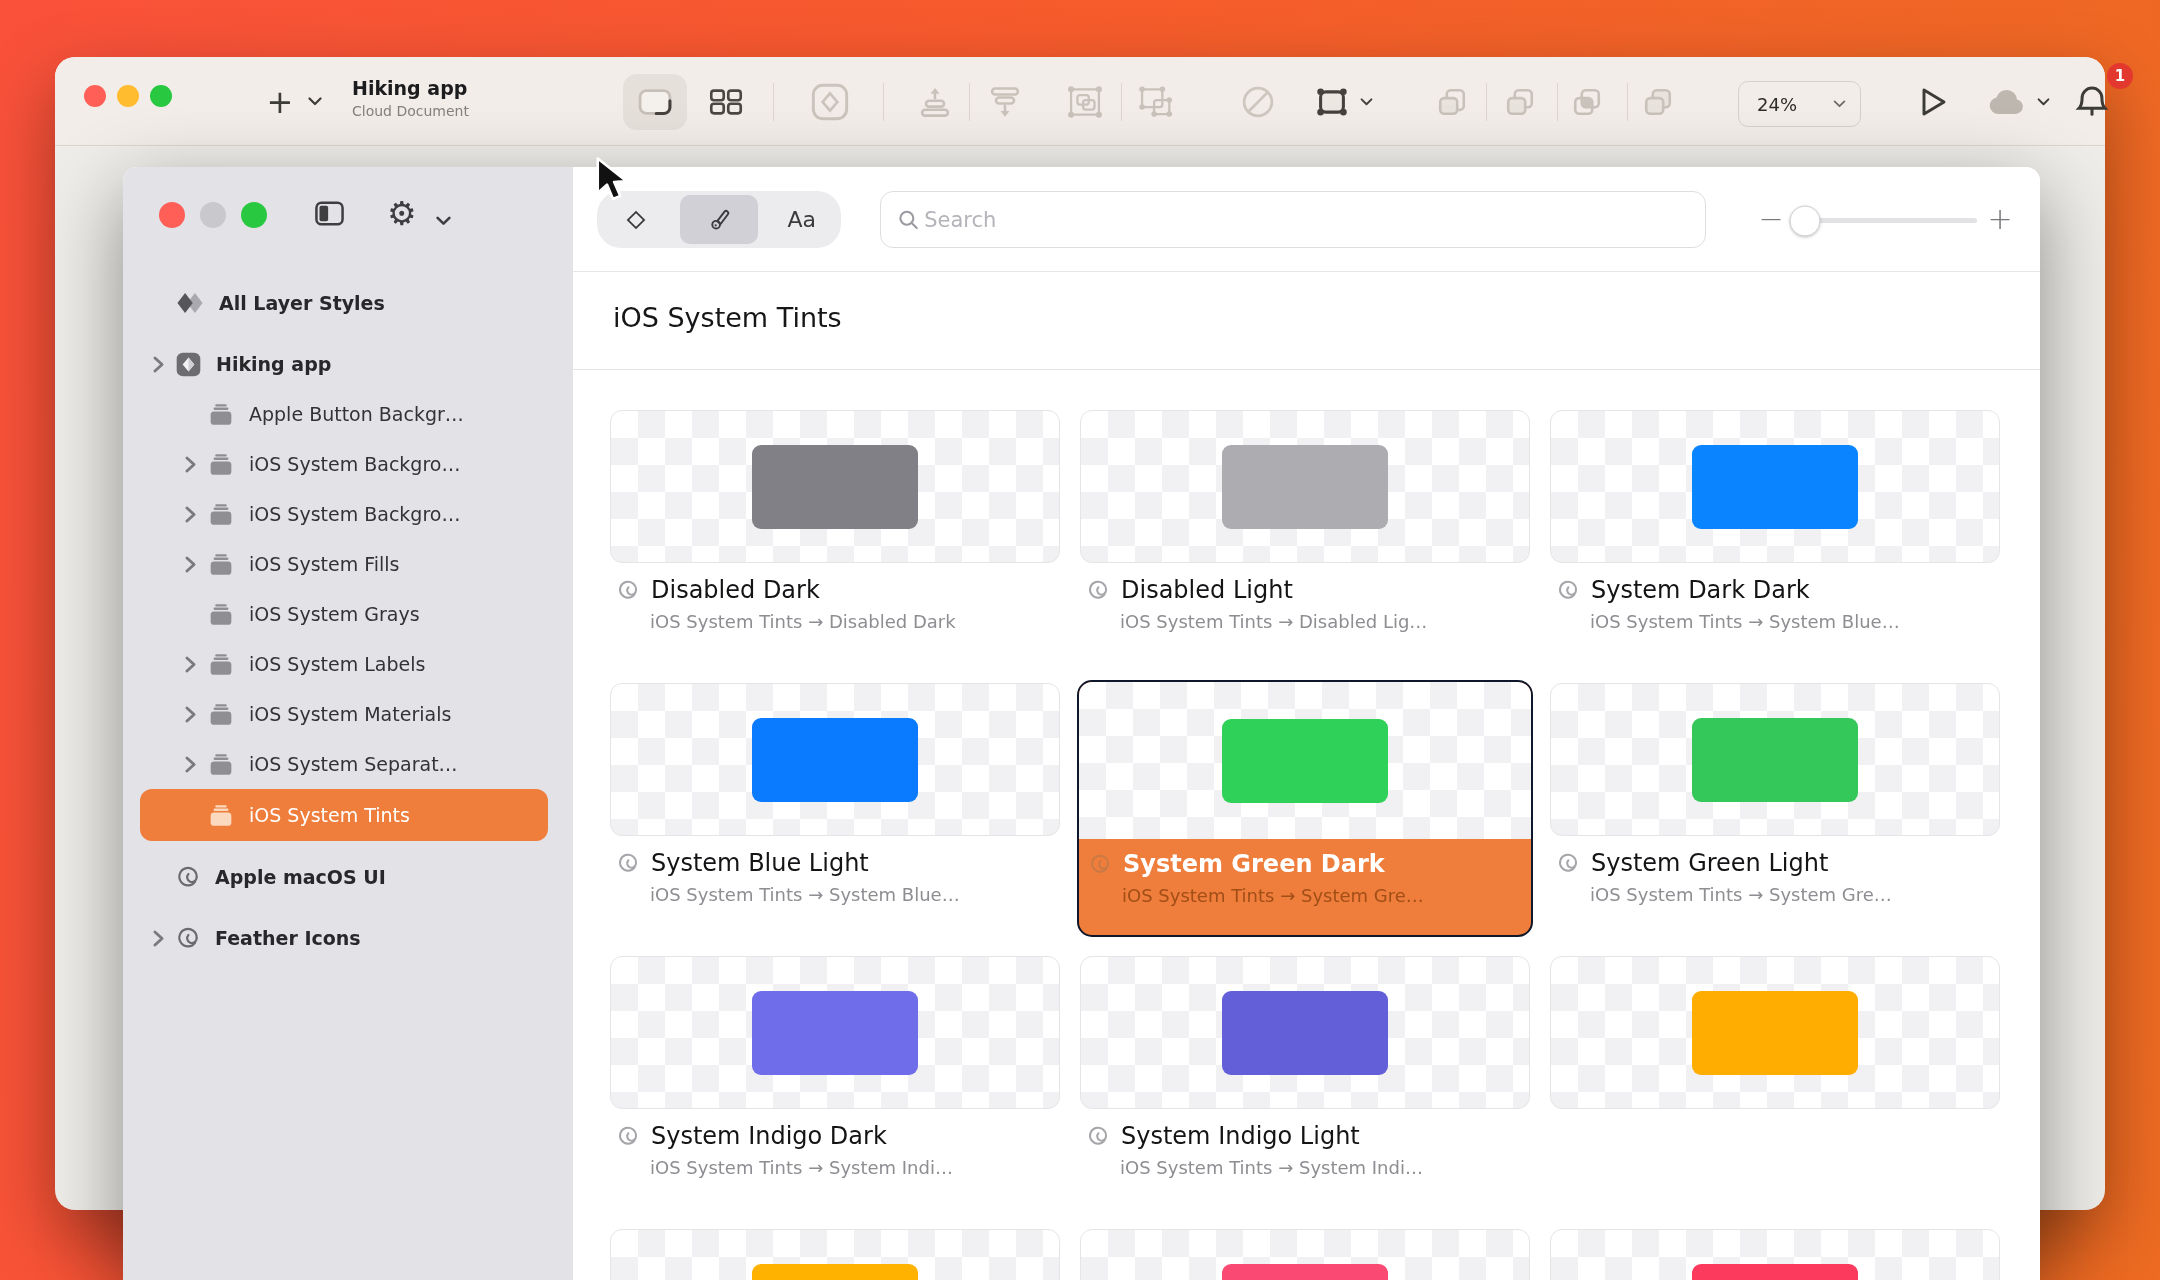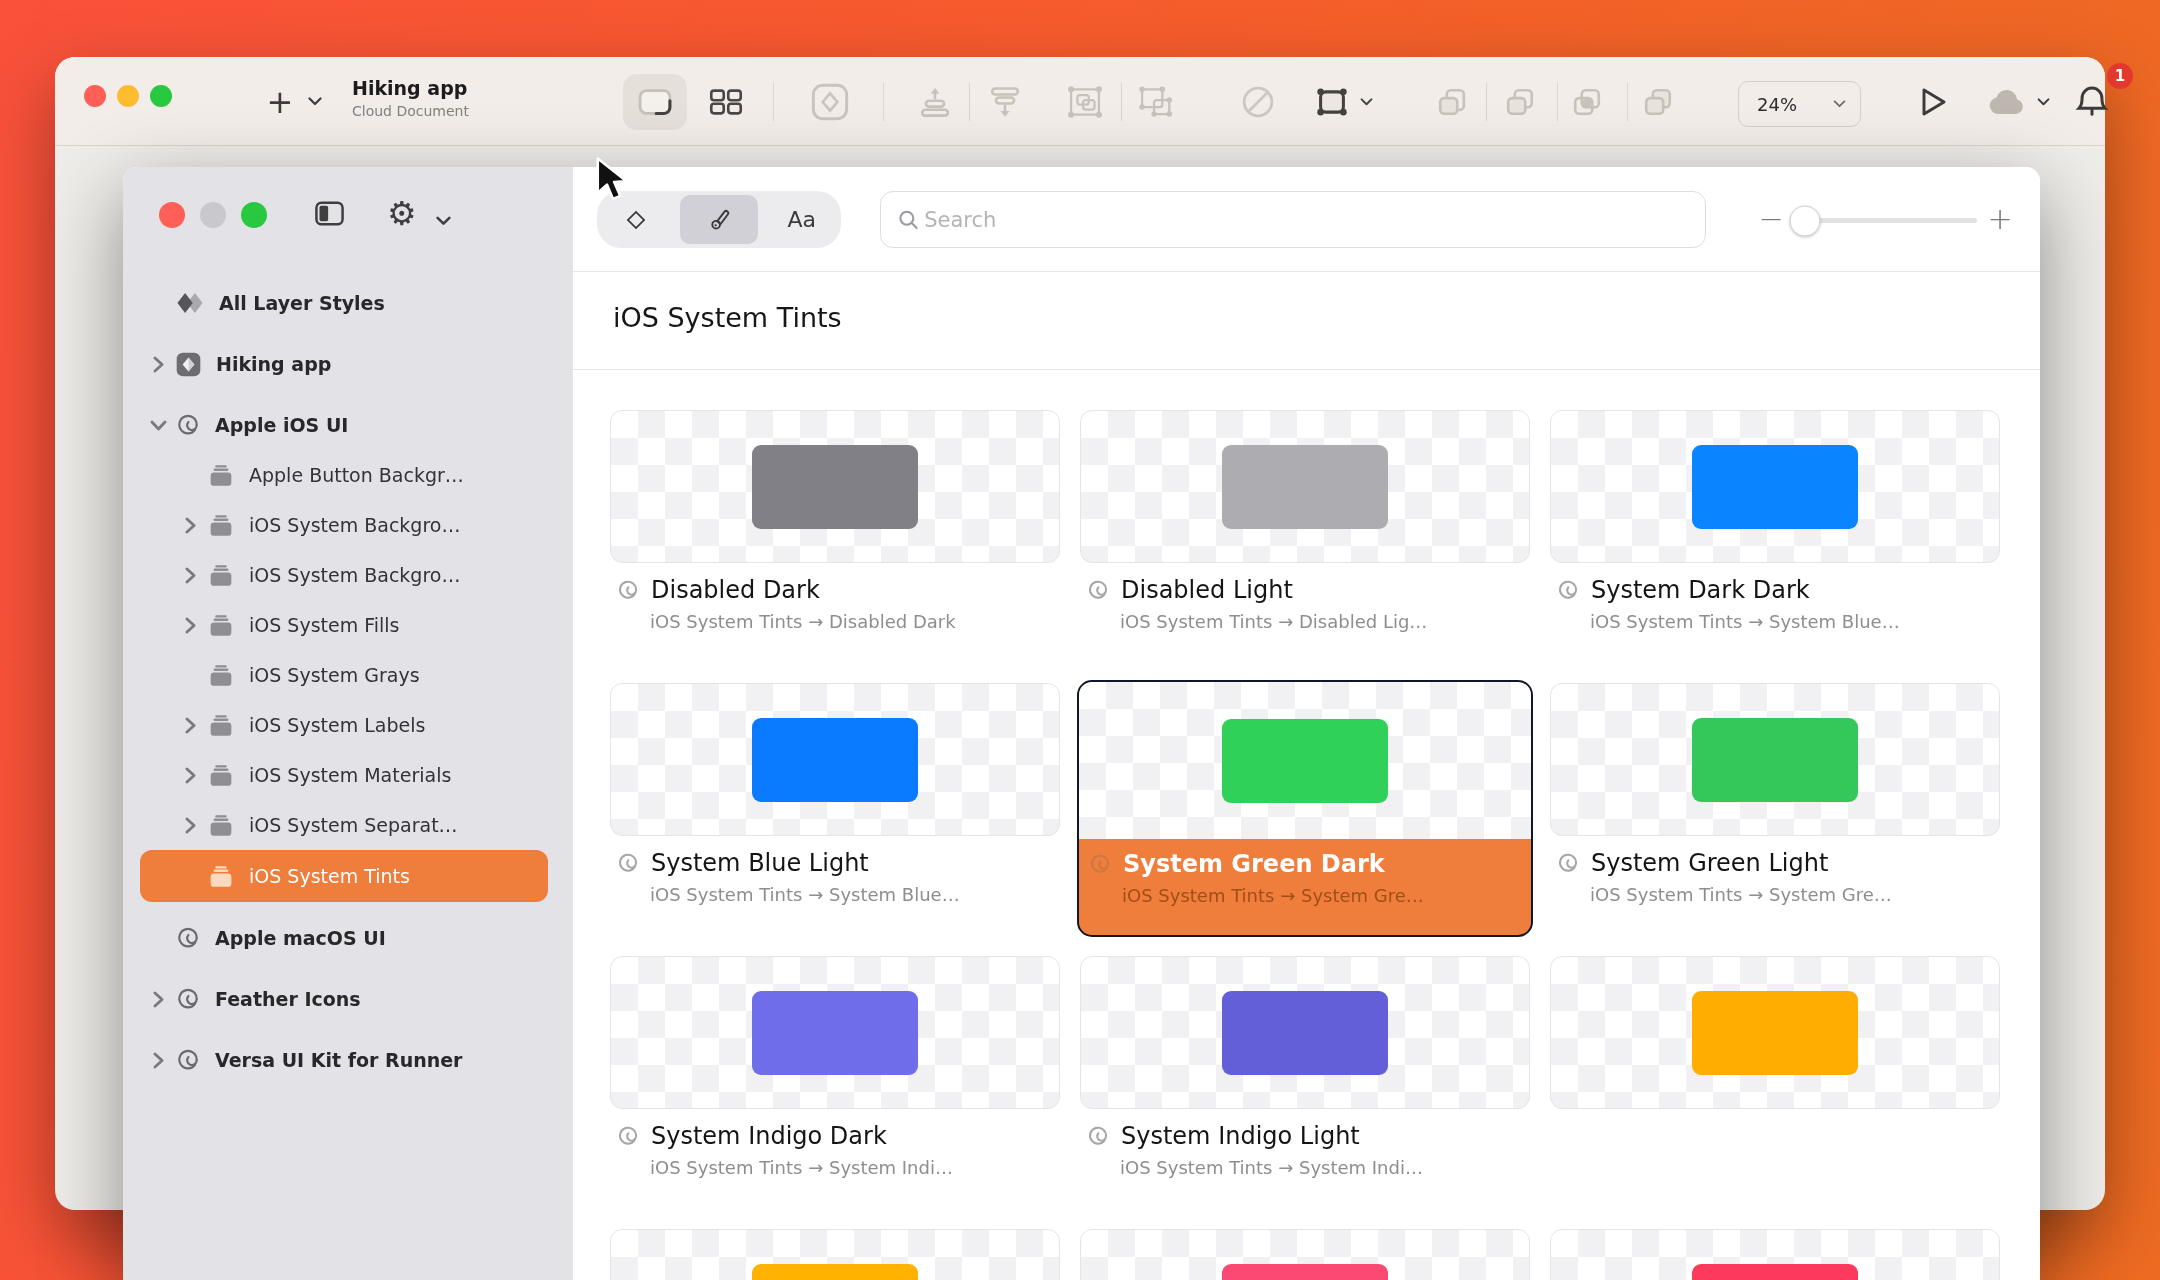--- a/index.html
+++ b/index.html
@@ -346,220 +346,188 @@
             </span>
     <span class="s-icon">
               <svg width="27" height="27" viewBox="0 0 24 24">
                 <rect x="1.5" y="1.5" width="21" height="21" rx="5.5" fill="#6C6C71"></rect>
                 <path d="M12 5.8 L17.2 12 L12 18.2 L6.8 12 Z" fill="#F2F2F5"></path>
                 <path d="M12 5.8 L17.2 12 L12 18.2 Z" fill="#CFCFD6"></path>
               </svg>
             </span>
     <span class="s-label">Hiking app</span>
   </div>
-          <div class="s-item lvl0 bold" style="margin-top: 11px;">
-    <span class="s-chev down">
+          <div class="s-item lvl1">
+    <span class="s-chev"></span>
+    <span class="s-icon">
+              <svg width="28" height="23" viewBox="0 0 24 20" class="icon-folder">
+                <g fill="currentColor">
+                  <rect x="3" y="7.3" width="18" height="11.7" rx="3"></rect>
+                  <rect x="5.5" y="4" width="13" height="2.1" rx="1"></rect>
+                  <rect x="7" y="1" width="10" height="2.1" rx="1"></rect>
+                </g>
+              </svg>
+            </span>
+    <span class="s-label">Apple Button Backgr…</span>
+  </div>
+          <div class="s-item lvl1">
+    <span class="s-chev">
               <svg width="13" height="19" viewBox="0 0 10 16">
                 <path d="M2 2.5 L8 8 L2 13.5" fill="none" stroke="#7A7A7E" stroke-width="2.4" stroke-linecap="round" stroke-linejoin="round"></path>
               </svg>
             </span>
+    <span class="s-icon">
+              <svg width="28" height="23" viewBox="0 0 24 20" class="icon-folder">
+                <g fill="currentColor">
+                  <rect x="3" y="7.3" width="18" height="11.7" rx="3"></rect>
+                  <rect x="5.5" y="4" width="13" height="2.1" rx="1"></rect>
+                  <rect x="7" y="1" width="10" height="2.1" rx="1"></rect>
+                </g>
+              </svg>
+            </span>
+    <span class="s-label">iOS System Backgro…</span>
+  </div>
+          <div class="s-item lvl1">
+    <span class="s-chev">
+              <svg width="13" height="19" viewBox="0 0 10 16">
+                <path d="M2 2.5 L8 8 L2 13.5" fill="none" stroke="#7A7A7E" stroke-width="2.4" stroke-linecap="round" stroke-linejoin="round"></path>
+              </svg>
+            </span>
+    <span class="s-icon">
+              <svg width="28" height="23" viewBox="0 0 24 20" class="icon-folder">
+                <g fill="currentColor">
+                  <rect x="3" y="7.3" width="18" height="11.7" rx="3"></rect>
+                  <rect x="5.5" y="4" width="13" height="2.1" rx="1"></rect>
+                  <rect x="7" y="1" width="10" height="2.1" rx="1"></rect>
+                </g>
+              </svg>
+            </span>
+    <span class="s-label">iOS System Backgro…</span>
+  </div>
+          <div class="s-item lvl1">
+    <span class="s-chev">
+              <svg width="13" height="19" viewBox="0 0 10 16">
+                <path d="M2 2.5 L8 8 L2 13.5" fill="none" stroke="#7A7A7E" stroke-width="2.4" stroke-linecap="round" stroke-linejoin="round"></path>
+              </svg>
+            </span>
+    <span class="s-icon">
+              <svg width="28" height="23" viewBox="0 0 24 20" class="icon-folder">
+                <g fill="currentColor">
+                  <rect x="3" y="7.3" width="18" height="11.7" rx="3"></rect>
+                  <rect x="5.5" y="4" width="13" height="2.1" rx="1"></rect>
+                  <rect x="7" y="1" width="10" height="2.1" rx="1"></rect>
+                </g>
+              </svg>
+            </span>
+    <span class="s-label">iOS System Fills</span>
+  </div>
+          <div class="s-item lvl1">
+    <span class="s-chev"></span>
+    <span class="s-icon">
+              <svg width="28" height="23" viewBox="0 0 24 20" class="icon-folder">
+                <g fill="currentColor">
+                  <rect x="3" y="7.3" width="18" height="11.7" rx="3"></rect>
+                  <rect x="5.5" y="4" width="13" height="2.1" rx="1"></rect>
+                  <rect x="7" y="1" width="10" height="2.1" rx="1"></rect>
+                </g>
+              </svg>
+            </span>
+    <span class="s-label">iOS System Grays</span>
+  </div>
+          <div class="s-item lvl1">
+    <span class="s-chev">
+              <svg width="13" height="19" viewBox="0 0 10 16">
+                <path d="M2 2.5 L8 8 L2 13.5" fill="none" stroke="#7A7A7E" stroke-width="2.4" stroke-linecap="round" stroke-linejoin="round"></path>
+              </svg>
+            </span>
+    <span class="s-icon">
+              <svg width="28" height="23" viewBox="0 0 24 20" class="icon-folder">
+                <g fill="currentColor">
+                  <rect x="3" y="7.3" width="18" height="11.7" rx="3"></rect>
+                  <rect x="5.5" y="4" width="13" height="2.1" rx="1"></rect>
+                  <rect x="7" y="1" width="10" height="2.1" rx="1"></rect>
+                </g>
+              </svg>
+            </span>
+    <span class="s-label">iOS System Labels</span>
+  </div>
+          <div class="s-item lvl1">
+    <span class="s-chev">
+              <svg width="13" height="19" viewBox="0 0 10 16">
+                <path d="M2 2.5 L8 8 L2 13.5" fill="none" stroke="#7A7A7E" stroke-width="2.4" stroke-linecap="round" stroke-linejoin="round"></path>
+              </svg>
+            </span>
+    <span class="s-icon">
+              <svg width="28" height="23" viewBox="0 0 24 20" class="icon-folder">
+                <g fill="currentColor">
+                  <rect x="3" y="7.3" width="18" height="11.7" rx="3"></rect>
+                  <rect x="5.5" y="4" width="13" height="2.1" rx="1"></rect>
+                  <rect x="7" y="1" width="10" height="2.1" rx="1"></rect>
+                </g>
+              </svg>
+            </span>
+    <span class="s-label">iOS System Materials</span>
+  </div>
+          <div class="s-item lvl1">
+    <span class="s-chev">
+              <svg width="13" height="19" viewBox="0 0 10 16">
+                <path d="M2 2.5 L8 8 L2 13.5" fill="none" stroke="#7A7A7E" stroke-width="2.4" stroke-linecap="round" stroke-linejoin="round"></path>
+              </svg>
+            </span>
+    <span class="s-icon">
+              <svg width="28" height="23" viewBox="0 0 24 20" class="icon-folder">
+                <g fill="currentColor">
+                  <rect x="3" y="7.3" width="18" height="11.7" rx="3"></rect>
+                  <rect x="5.5" y="4" width="13" height="2.1" rx="1"></rect>
+                  <rect x="7" y="1" width="10" height="2.1" rx="1"></rect>
+                </g>
+              </svg>
+            </span>
+    <span class="s-label">iOS System Separat…</span>
+  </div>
+          <div class="s-item lvl1 selected">
+    <span class="s-chev"></span>
+    <span class="s-icon">
+              <svg width="28" height="23" viewBox="0 0 24 20" class="icon-folder">
+                <g fill="currentColor">
+                  <rect x="3" y="7.3" width="18" height="11.7" rx="3"></rect>
+                  <rect x="5.5" y="4" width="13" height="2.1" rx="1"></rect>
+                  <rect x="7" y="1" width="10" height="2.1" rx="1"></rect>
+                </g>
+              </svg>
+            </span>
+    <span class="s-label">iOS System Tints</span>
+  </div>
+          <div class="s-item lvl0 bold" style="margin-top: 11px;">
+    <span class="s-chev"></span>
     <span class="s-icon">
               <svg width="26" height="26" viewBox="0 0 24 24" class="icon-library">
                 <g fill="none" stroke="currentColor" stroke-width="2" stroke-linecap="round">
                   <path d="M18.6 16.2 A8 8 0 1 1 20 11.8"></path>
                   <path d="M20 12.2 A4.4 4.4 0 1 1 12.4 9.2"></path>
                 </g>
               </svg>
             </span>
-    <span class="s-label">Apple iOS UI</span>
-  </div>
-          <div class="s-item lvl1">
-    <span class="s-chev"></span>
-    <span class="s-icon">
-              <svg width="28" height="23" viewBox="0 0 24 20" class="icon-folder">
-                <g fill="currentColor">
-                  <rect x="3" y="7.3" width="18" height="11.7" rx="3"></rect>
-                  <rect x="5.5" y="4" width="13" height="2.1" rx="1"></rect>
-                  <rect x="7" y="1" width="10" height="2.1" rx="1"></rect>
-                </g>
-              </svg>
-            </span>
-    <span class="s-label">Apple Button Backgr…</span>
-  </div>
-          <div class="s-item lvl1">
+    <span class="s-label">Apple macOS UI</span>
+  </div>
+          <div class="s-item lvl0 bold" style="margin-top: 11px;">
     <span class="s-chev">
               <svg width="13" height="19" viewBox="0 0 10 16">
                 <path d="M2 2.5 L8 8 L2 13.5" fill="none" stroke="#7A7A7E" stroke-width="2.4" stroke-linecap="round" stroke-linejoin="round"></path>
               </svg>
             </span>
-    <span class="s-icon">
-              <svg width="28" height="23" viewBox="0 0 24 20" class="icon-folder">
-                <g fill="currentColor">
-                  <rect x="3" y="7.3" width="18" height="11.7" rx="3"></rect>
-                  <rect x="5.5" y="4" width="13" height="2.1" rx="1"></rect>
-                  <rect x="7" y="1" width="10" height="2.1" rx="1"></rect>
-                </g>
-              </svg>
-            </span>
-    <span class="s-label">iOS System Backgro…</span>
-  </div>
-          <div class="s-item lvl1">
-    <span class="s-chev">
-              <svg width="13" height="19" viewBox="0 0 10 16">
-                <path d="M2 2.5 L8 8 L2 13.5" fill="none" stroke="#7A7A7E" stroke-width="2.4" stroke-linecap="round" stroke-linejoin="round"></path>
-              </svg>
-            </span>
-    <span class="s-icon">
-              <svg width="28" height="23" viewBox="0 0 24 20" class="icon-folder">
-                <g fill="currentColor">
-                  <rect x="3" y="7.3" width="18" height="11.7" rx="3"></rect>
-                  <rect x="5.5" y="4" width="13" height="2.1" rx="1"></rect>
-                  <rect x="7" y="1" width="10" height="2.1" rx="1"></rect>
-                </g>
-              </svg>
-            </span>
-    <span class="s-label">iOS System Backgro…</span>
-  </div>
-          <div class="s-item lvl1">
-    <span class="s-chev">
-              <svg width="13" height="19" viewBox="0 0 10 16">
-                <path d="M2 2.5 L8 8 L2 13.5" fill="none" stroke="#7A7A7E" stroke-width="2.4" stroke-linecap="round" stroke-linejoin="round"></path>
-              </svg>
-            </span>
-    <span class="s-icon">
-              <svg width="28" height="23" viewBox="0 0 24 20" class="icon-folder">
-                <g fill="currentColor">
-                  <rect x="3" y="7.3" width="18" height="11.7" rx="3"></rect>
-                  <rect x="5.5" y="4" width="13" height="2.1" rx="1"></rect>
-                  <rect x="7" y="1" width="10" height="2.1" rx="1"></rect>
-                </g>
-              </svg>
-            </span>
-    <span class="s-label">iOS System Fills</span>
-  </div>
-          <div class="s-item lvl1">
-    <span class="s-chev"></span>
-    <span class="s-icon">
-              <svg width="28" height="23" viewBox="0 0 24 20" class="icon-folder">
-                <g fill="currentColor">
-                  <rect x="3" y="7.3" width="18" height="11.7" rx="3"></rect>
-                  <rect x="5.5" y="4" width="13" height="2.1" rx="1"></rect>
-                  <rect x="7" y="1" width="10" height="2.1" rx="1"></rect>
-                </g>
-              </svg>
-            </span>
-    <span class="s-label">iOS System Grays</span>
-  </div>
-          <div class="s-item lvl1">
-    <span class="s-chev">
-              <svg width="13" height="19" viewBox="0 0 10 16">
-                <path d="M2 2.5 L8 8 L2 13.5" fill="none" stroke="#7A7A7E" stroke-width="2.4" stroke-linecap="round" stroke-linejoin="round"></path>
-              </svg>
-            </span>
-    <span class="s-icon">
-              <svg width="28" height="23" viewBox="0 0 24 20" class="icon-folder">
-                <g fill="currentColor">
-                  <rect x="3" y="7.3" width="18" height="11.7" rx="3"></rect>
-                  <rect x="5.5" y="4" width="13" height="2.1" rx="1"></rect>
-                  <rect x="7" y="1" width="10" height="2.1" rx="1"></rect>
-                </g>
-              </svg>
-            </span>
-    <span class="s-label">iOS System Labels</span>
-  </div>
-          <div class="s-item lvl1">
-    <span class="s-chev">
-              <svg width="13" height="19" viewBox="0 0 10 16">
-                <path d="M2 2.5 L8 8 L2 13.5" fill="none" stroke="#7A7A7E" stroke-width="2.4" stroke-linecap="round" stroke-linejoin="round"></path>
-              </svg>
-            </span>
-    <span class="s-icon">
-              <svg width="28" height="23" viewBox="0 0 24 20" class="icon-folder">
-                <g fill="currentColor">
-                  <rect x="3" y="7.3" width="18" height="11.7" rx="3"></rect>
-                  <rect x="5.5" y="4" width="13" height="2.1" rx="1"></rect>
-                  <rect x="7" y="1" width="10" height="2.1" rx="1"></rect>
-                </g>
-              </svg>
-            </span>
-    <span class="s-label">iOS System Materials</span>
-  </div>
-          <div class="s-item lvl1">
-    <span class="s-chev">
-              <svg width="13" height="19" viewBox="0 0 10 16">
-                <path d="M2 2.5 L8 8 L2 13.5" fill="none" stroke="#7A7A7E" stroke-width="2.4" stroke-linecap="round" stroke-linejoin="round"></path>
-              </svg>
-            </span>
-    <span class="s-icon">
-              <svg width="28" height="23" viewBox="0 0 24 20" class="icon-folder">
-                <g fill="currentColor">
-                  <rect x="3" y="7.3" width="18" height="11.7" rx="3"></rect>
-                  <rect x="5.5" y="4" width="13" height="2.1" rx="1"></rect>
-                  <rect x="7" y="1" width="10" height="2.1" rx="1"></rect>
-                </g>
-              </svg>
-            </span>
-    <span class="s-label">iOS System Separat…</span>
-  </div>
-          <div class="s-item lvl1 selected">
-    <span class="s-chev"></span>
-    <span class="s-icon">
-              <svg width="28" height="23" viewBox="0 0 24 20" class="icon-folder">
-                <g fill="currentColor">
-                  <rect x="3" y="7.3" width="18" height="11.7" rx="3"></rect>
-                  <rect x="5.5" y="4" width="13" height="2.1" rx="1"></rect>
-                  <rect x="7" y="1" width="10" height="2.1" rx="1"></rect>
-                </g>
-              </svg>
-            </span>
-    <span class="s-label">iOS System Tints</span>
-  </div>
-          <div class="s-item lvl0 bold" style="margin-top: 11px;">
-    <span class="s-chev"></span>
     <span class="s-icon">
               <svg width="26" height="26" viewBox="0 0 24 24" class="icon-library">
                 <g fill="none" stroke="currentColor" stroke-width="2" stroke-linecap="round">
                   <path d="M18.6 16.2 A8 8 0 1 1 20 11.8"></path>
                   <path d="M20 12.2 A4.4 4.4 0 1 1 12.4 9.2"></path>
                 </g>
               </svg>
             </span>
-    <span class="s-label">Apple macOS UI</span>
-  </div>
-          <div class="s-item lvl0 bold" style="margin-top: 11px;">
-    <span class="s-chev">
-              <svg width="13" height="19" viewBox="0 0 10 16">
-                <path d="M2 2.5 L8 8 L2 13.5" fill="none" stroke="#7A7A7E" stroke-width="2.4" stroke-linecap="round" stroke-linejoin="round"></path>
-              </svg>
-            </span>
-    <span class="s-icon">
-              <svg width="26" height="26" viewBox="0 0 24 24" class="icon-library">
-                <g fill="none" stroke="currentColor" stroke-width="2" stroke-linecap="round">
-                  <path d="M18.6 16.2 A8 8 0 1 1 20 11.8"></path>
-                  <path d="M20 12.2 A4.4 4.4 0 1 1 12.4 9.2"></path>
-                </g>
-              </svg>
-            </span>
     <span class="s-label">Feather Icons</span>
-  </div>
-          <div class="s-item lvl0 bold" style="margin-top: 11px;">
-    <span class="s-chev">
-              <svg width="13" height="19" viewBox="0 0 10 16">
-                <path d="M2 2.5 L8 8 L2 13.5" fill="none" stroke="#7A7A7E" stroke-width="2.4" stroke-linecap="round" stroke-linejoin="round"></path>
-              </svg>
-            </span>
-    <span class="s-icon">
-              <svg width="26" height="26" viewBox="0 0 24 24" class="icon-library">
-                <g fill="none" stroke="currentColor" stroke-width="2" stroke-linecap="round">
-                  <path d="M18.6 16.2 A8 8 0 1 1 20 11.8"></path>
-                  <path d="M20 12.2 A4.4 4.4 0 1 1 12.4 9.2"></path>
-                </g>
-              </svg>
-            </span>
-    <span class="s-label">Versa UI Kit for Runner</span>
   </div>
         </div>
     </div>
 
     <div class="cw-main">
       <div class="top-controls">
         <div class="segmented">
           <div class="seg">
             <svg width="26" height="26" viewBox="0 0 25 25">
               <rect x="7" y="7" width="11" height="11" transform="rotate(45 12.5 12.5)" fill="none" stroke="#3B3B3E" stroke-width="1.7"></rect>

